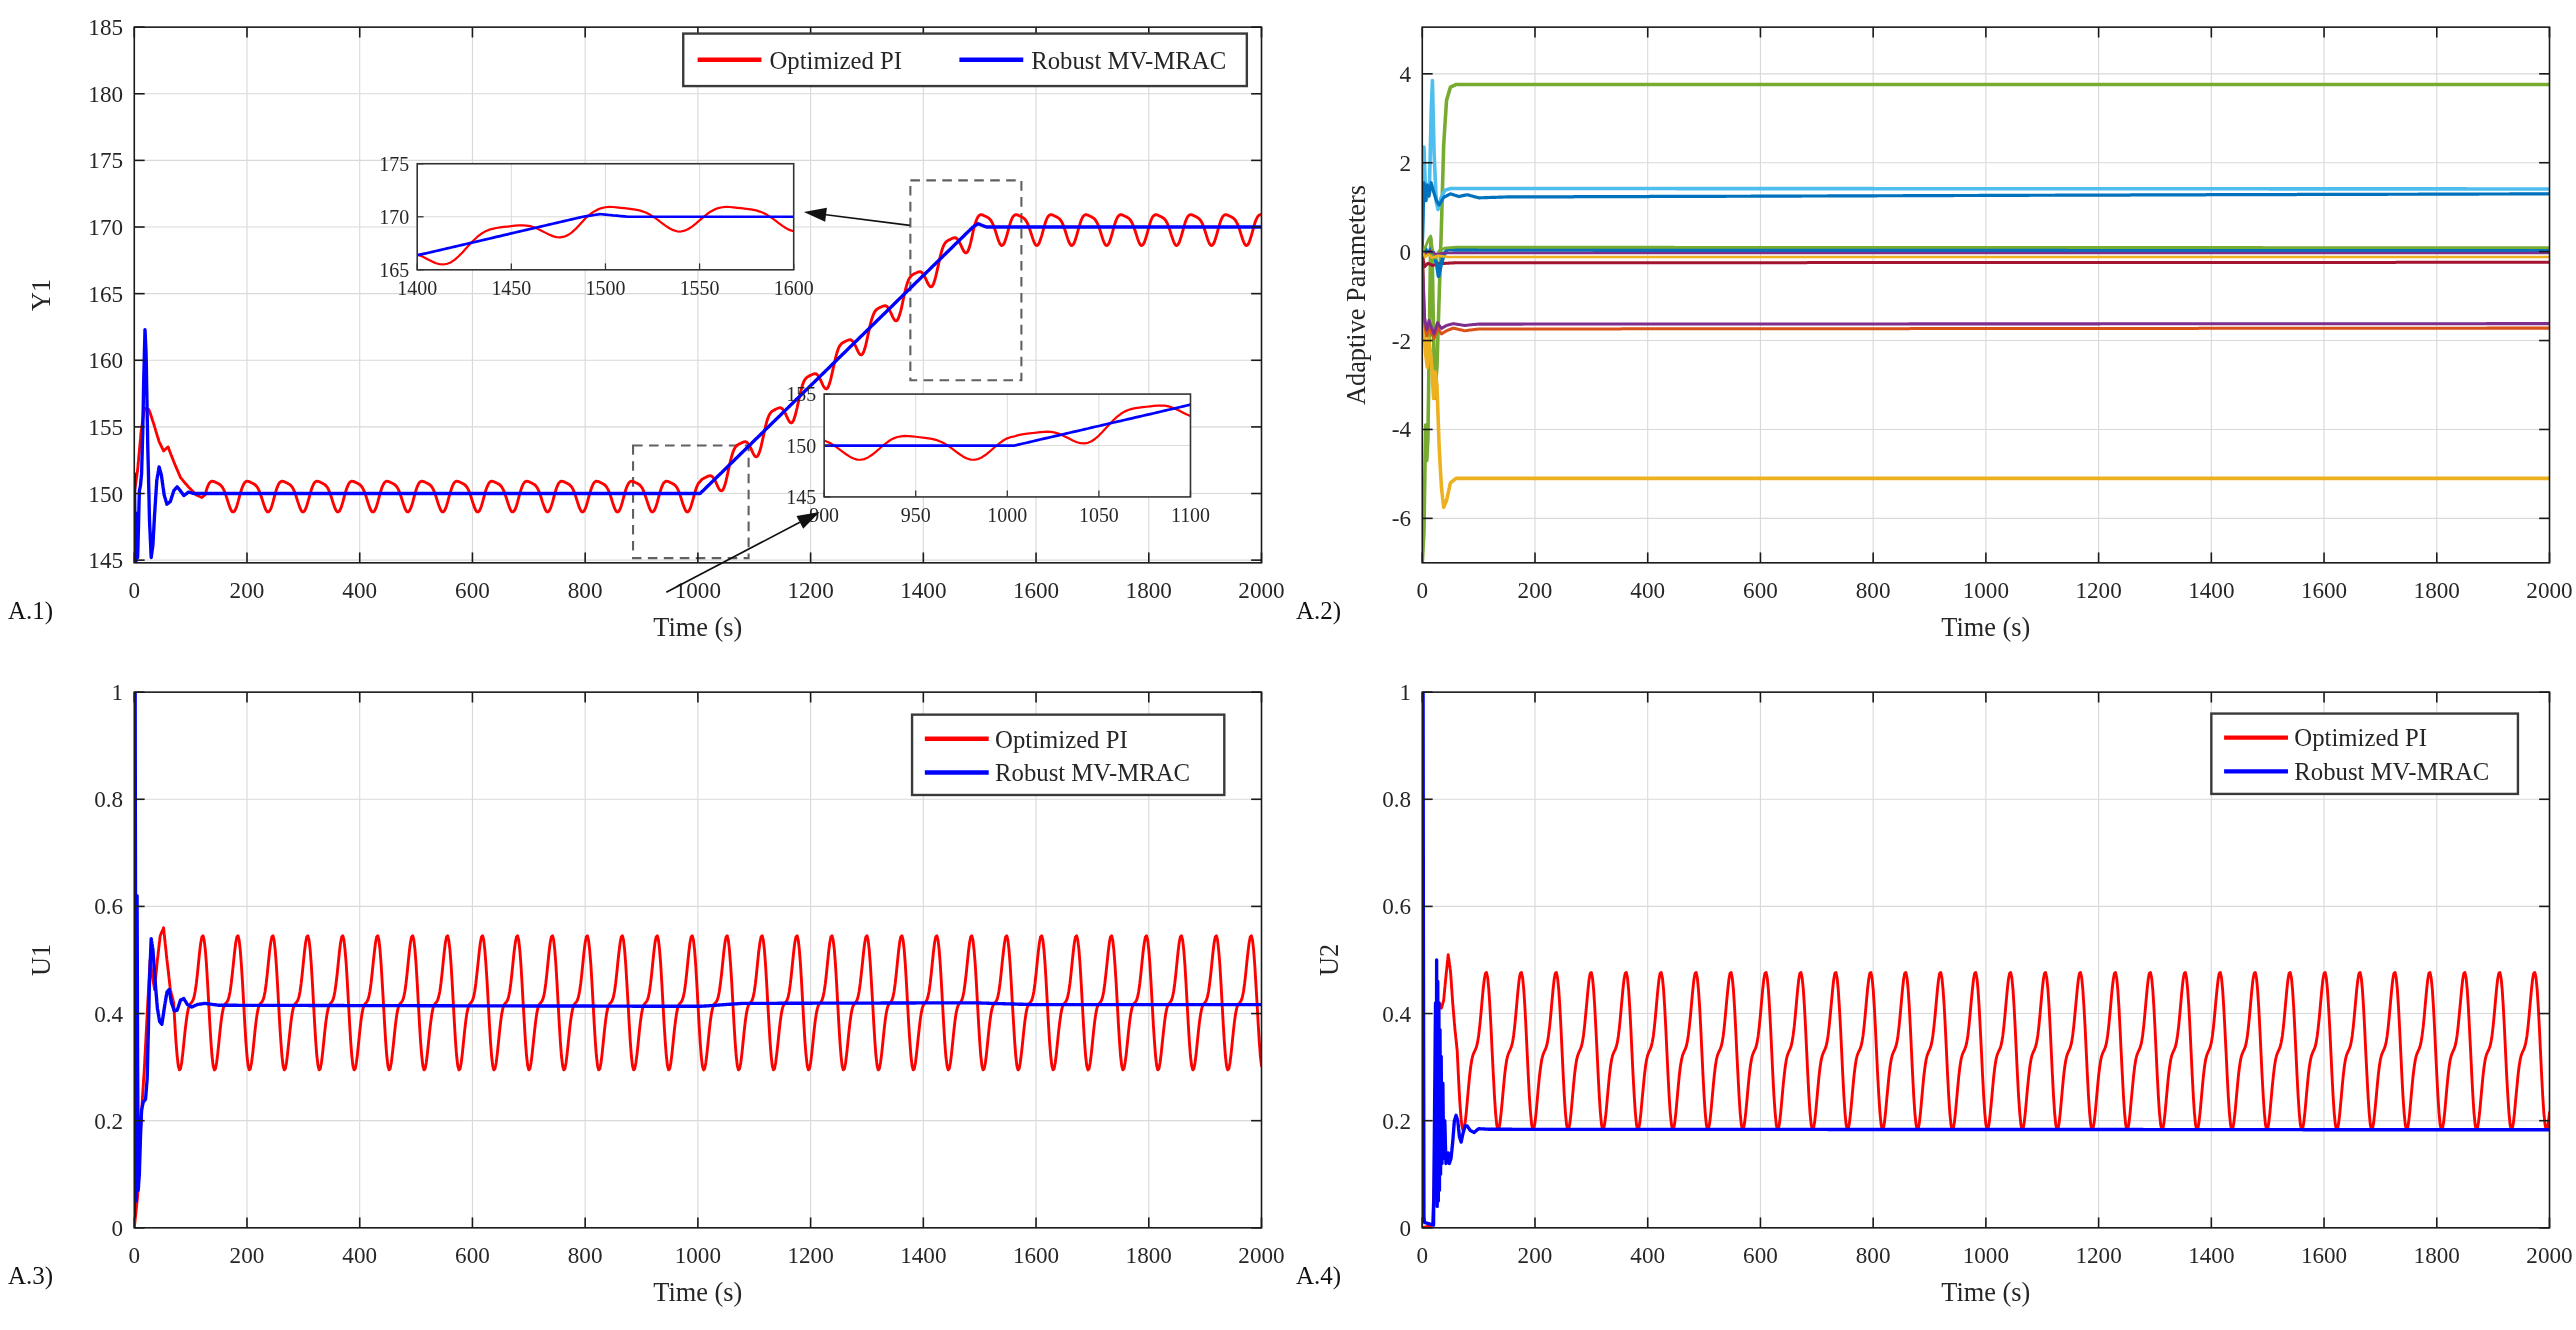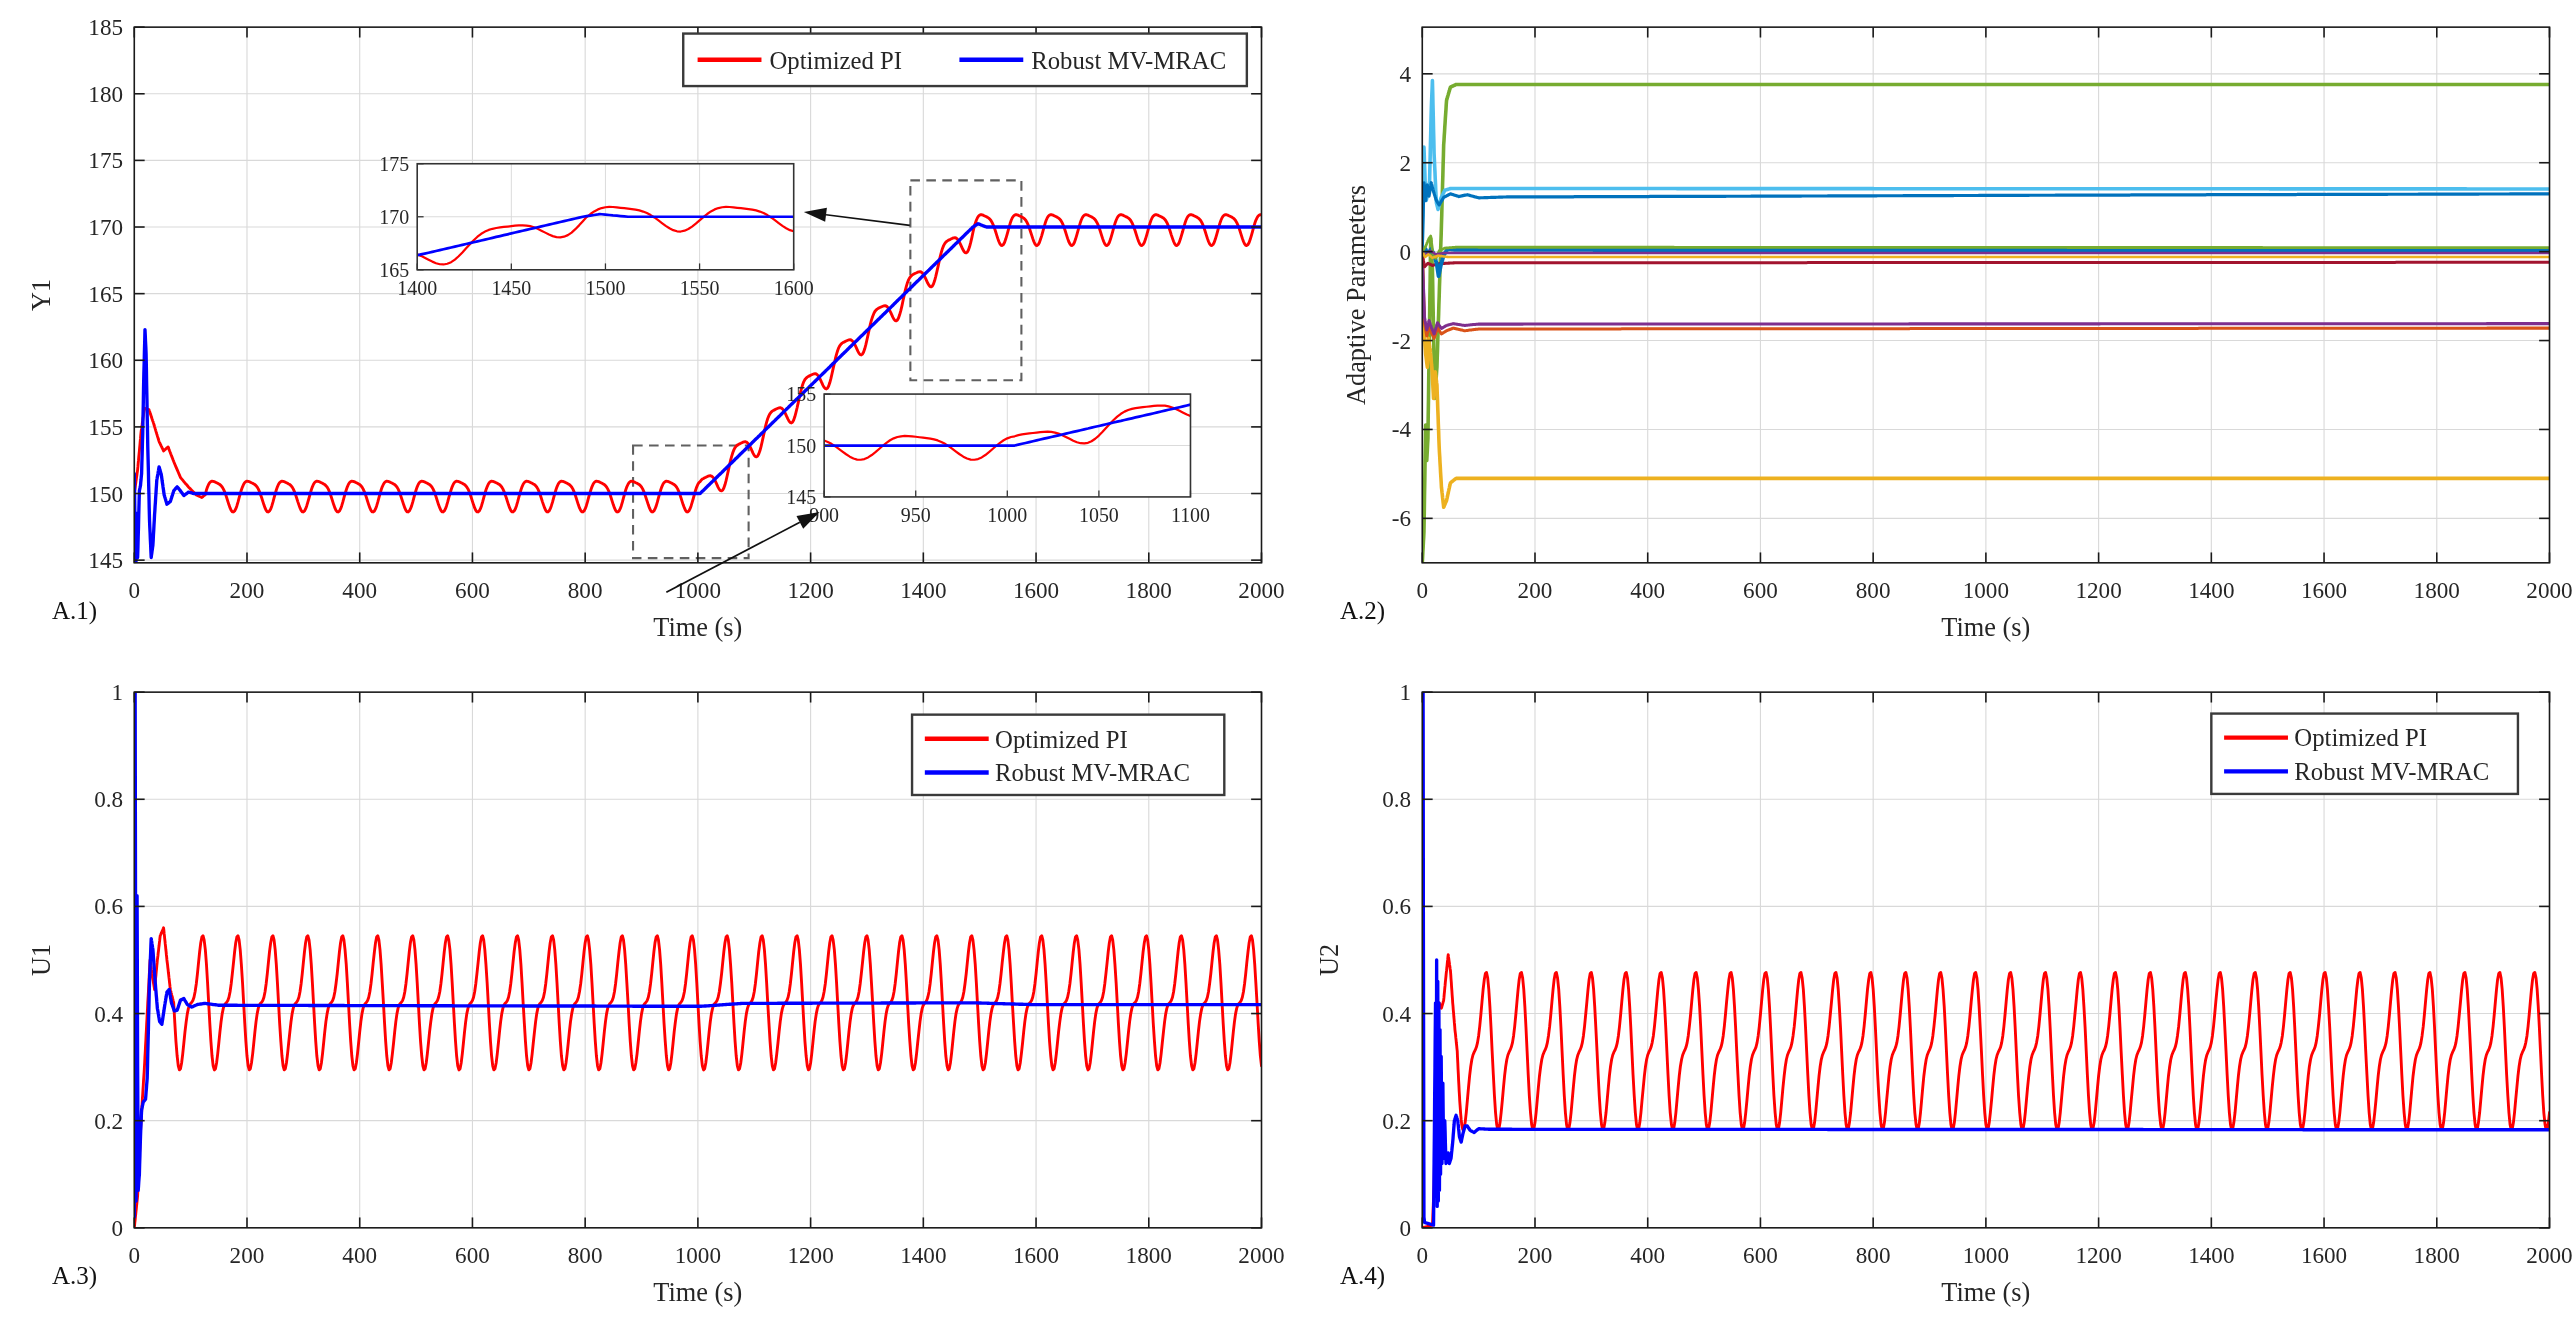--- a/index.html
+++ b/index.html
@@ -1,21 +1,21 @@
 <!DOCTYPE html>
 <html style="font-size:12.8px"><head>
 <meta charset="utf-8">
 <style>
   html,body{margin:0;padding:0;background:#ffffff;}
   #figure{position:relative;width:2576px;height:1330px;background:#ffffff;
           font-family:"Liberation Serif","DejaVu Serif",serif;}
   .panel{position:absolute;width:1288px;height:665px;}
   #panel-a1{left:0;top:0;} #panel-a2{left:1288px;top:0;}
   #panel-a3{left:0;top:665px;} #panel-a4{left:1288px;top:665px;}
-  .corner-label{position:absolute;left:8px;top:597px;font-size:25px;color:#111;margin-left:44px;}
+  .corner-label{position:absolute;left:8px;top:597px;font-size:25px;color:#111;}
   svg{position:absolute;left:0;top:0;}
   svg text{fill:#262626;}
   .ticklabel{font-family:"Liberation Serif","DejaVu Serif",serif;font-size:29px;}
   .axlabel{font-family:"Liberation Serif","DejaVu Serif",serif;font-size:33px;}
   .legendtext{font-family:"Liberation Serif","DejaVu Serif",serif;font-size:31px;}
   .insettick{font-family:"Liberation Serif","DejaVu Serif",serif;font-size:25px;}
 </style>
 </head>
 <body>
 

